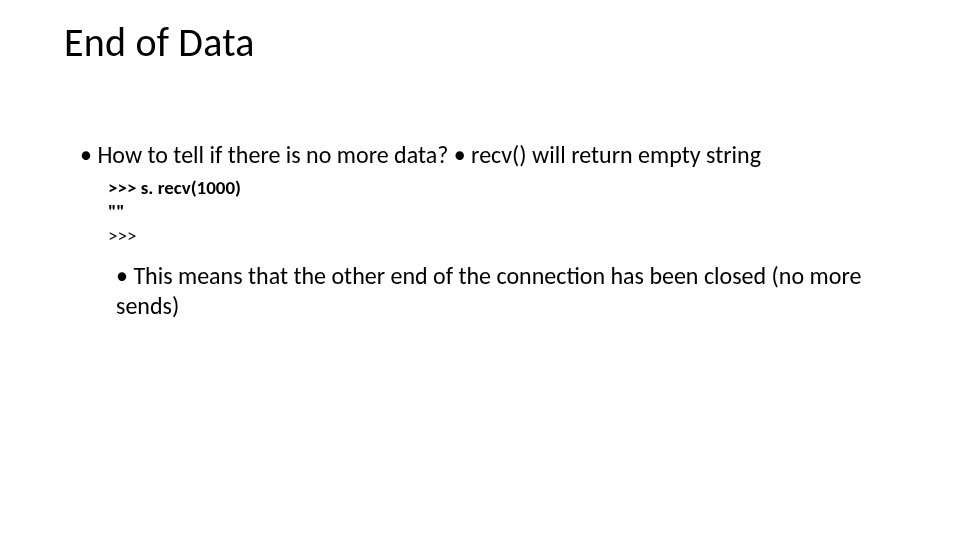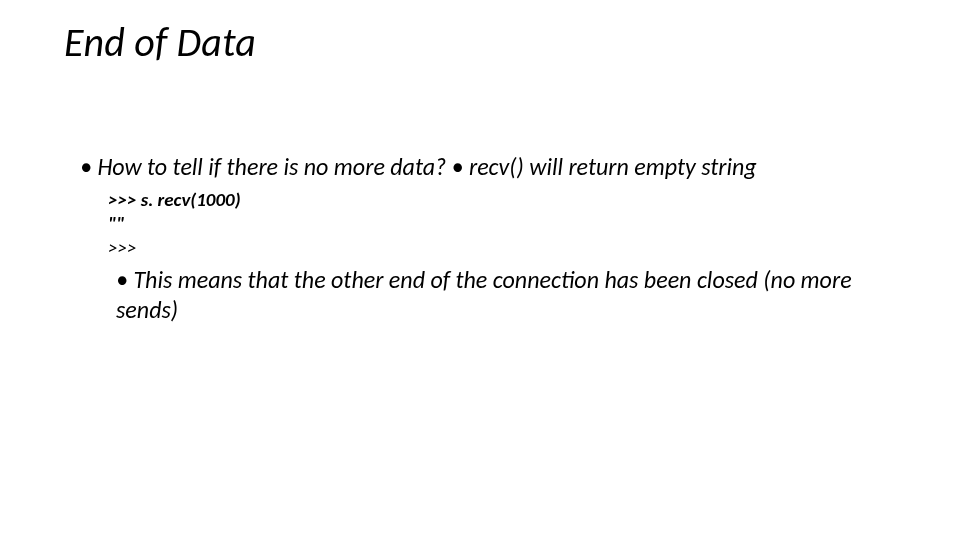--- a/index.html
+++ b/index.html
@@ -9,43 +9,42 @@
     height: 540px;
     background: #ffffff;
     font-family: Calibri, "Segoe UI", Arial, sans-serif;
     color: #000000;
   }
   .slide {
     position: relative;
     width: 960px;
     height: 540px;
     box-sizing: border-box;
-    font-style: italic;
   }
   .title {
     position: absolute;
     left: 64px;
     top: 18px;
     font-size: 40px;
     font-weight: 400;
     letter-spacing: 0.2px;
   }
   .body {
     position: absolute;
     left: 80px;
-    top: 152px;
+    top: 140px;
     right: 60px;
     font-size: 24px;
     line-height: 1.25;
   }
   .bullet-line {
     margin: 0 0 4px 0;
   }
   .code-block {
-    margin: 6px 0 6px 28px;
+    margin: 6px 0 14px 28px;
     font-size: 19px;
     font-weight: 700;
     line-height: 1.25;
     font-family: Calibri, "Segoe UI", Arial, sans-serif;
   }
   .code-line { white-space: pre; }
   .prompt-only { font-weight: 400; }
   .closing {
     margin-top: 2px;
     margin-left: 36px;

